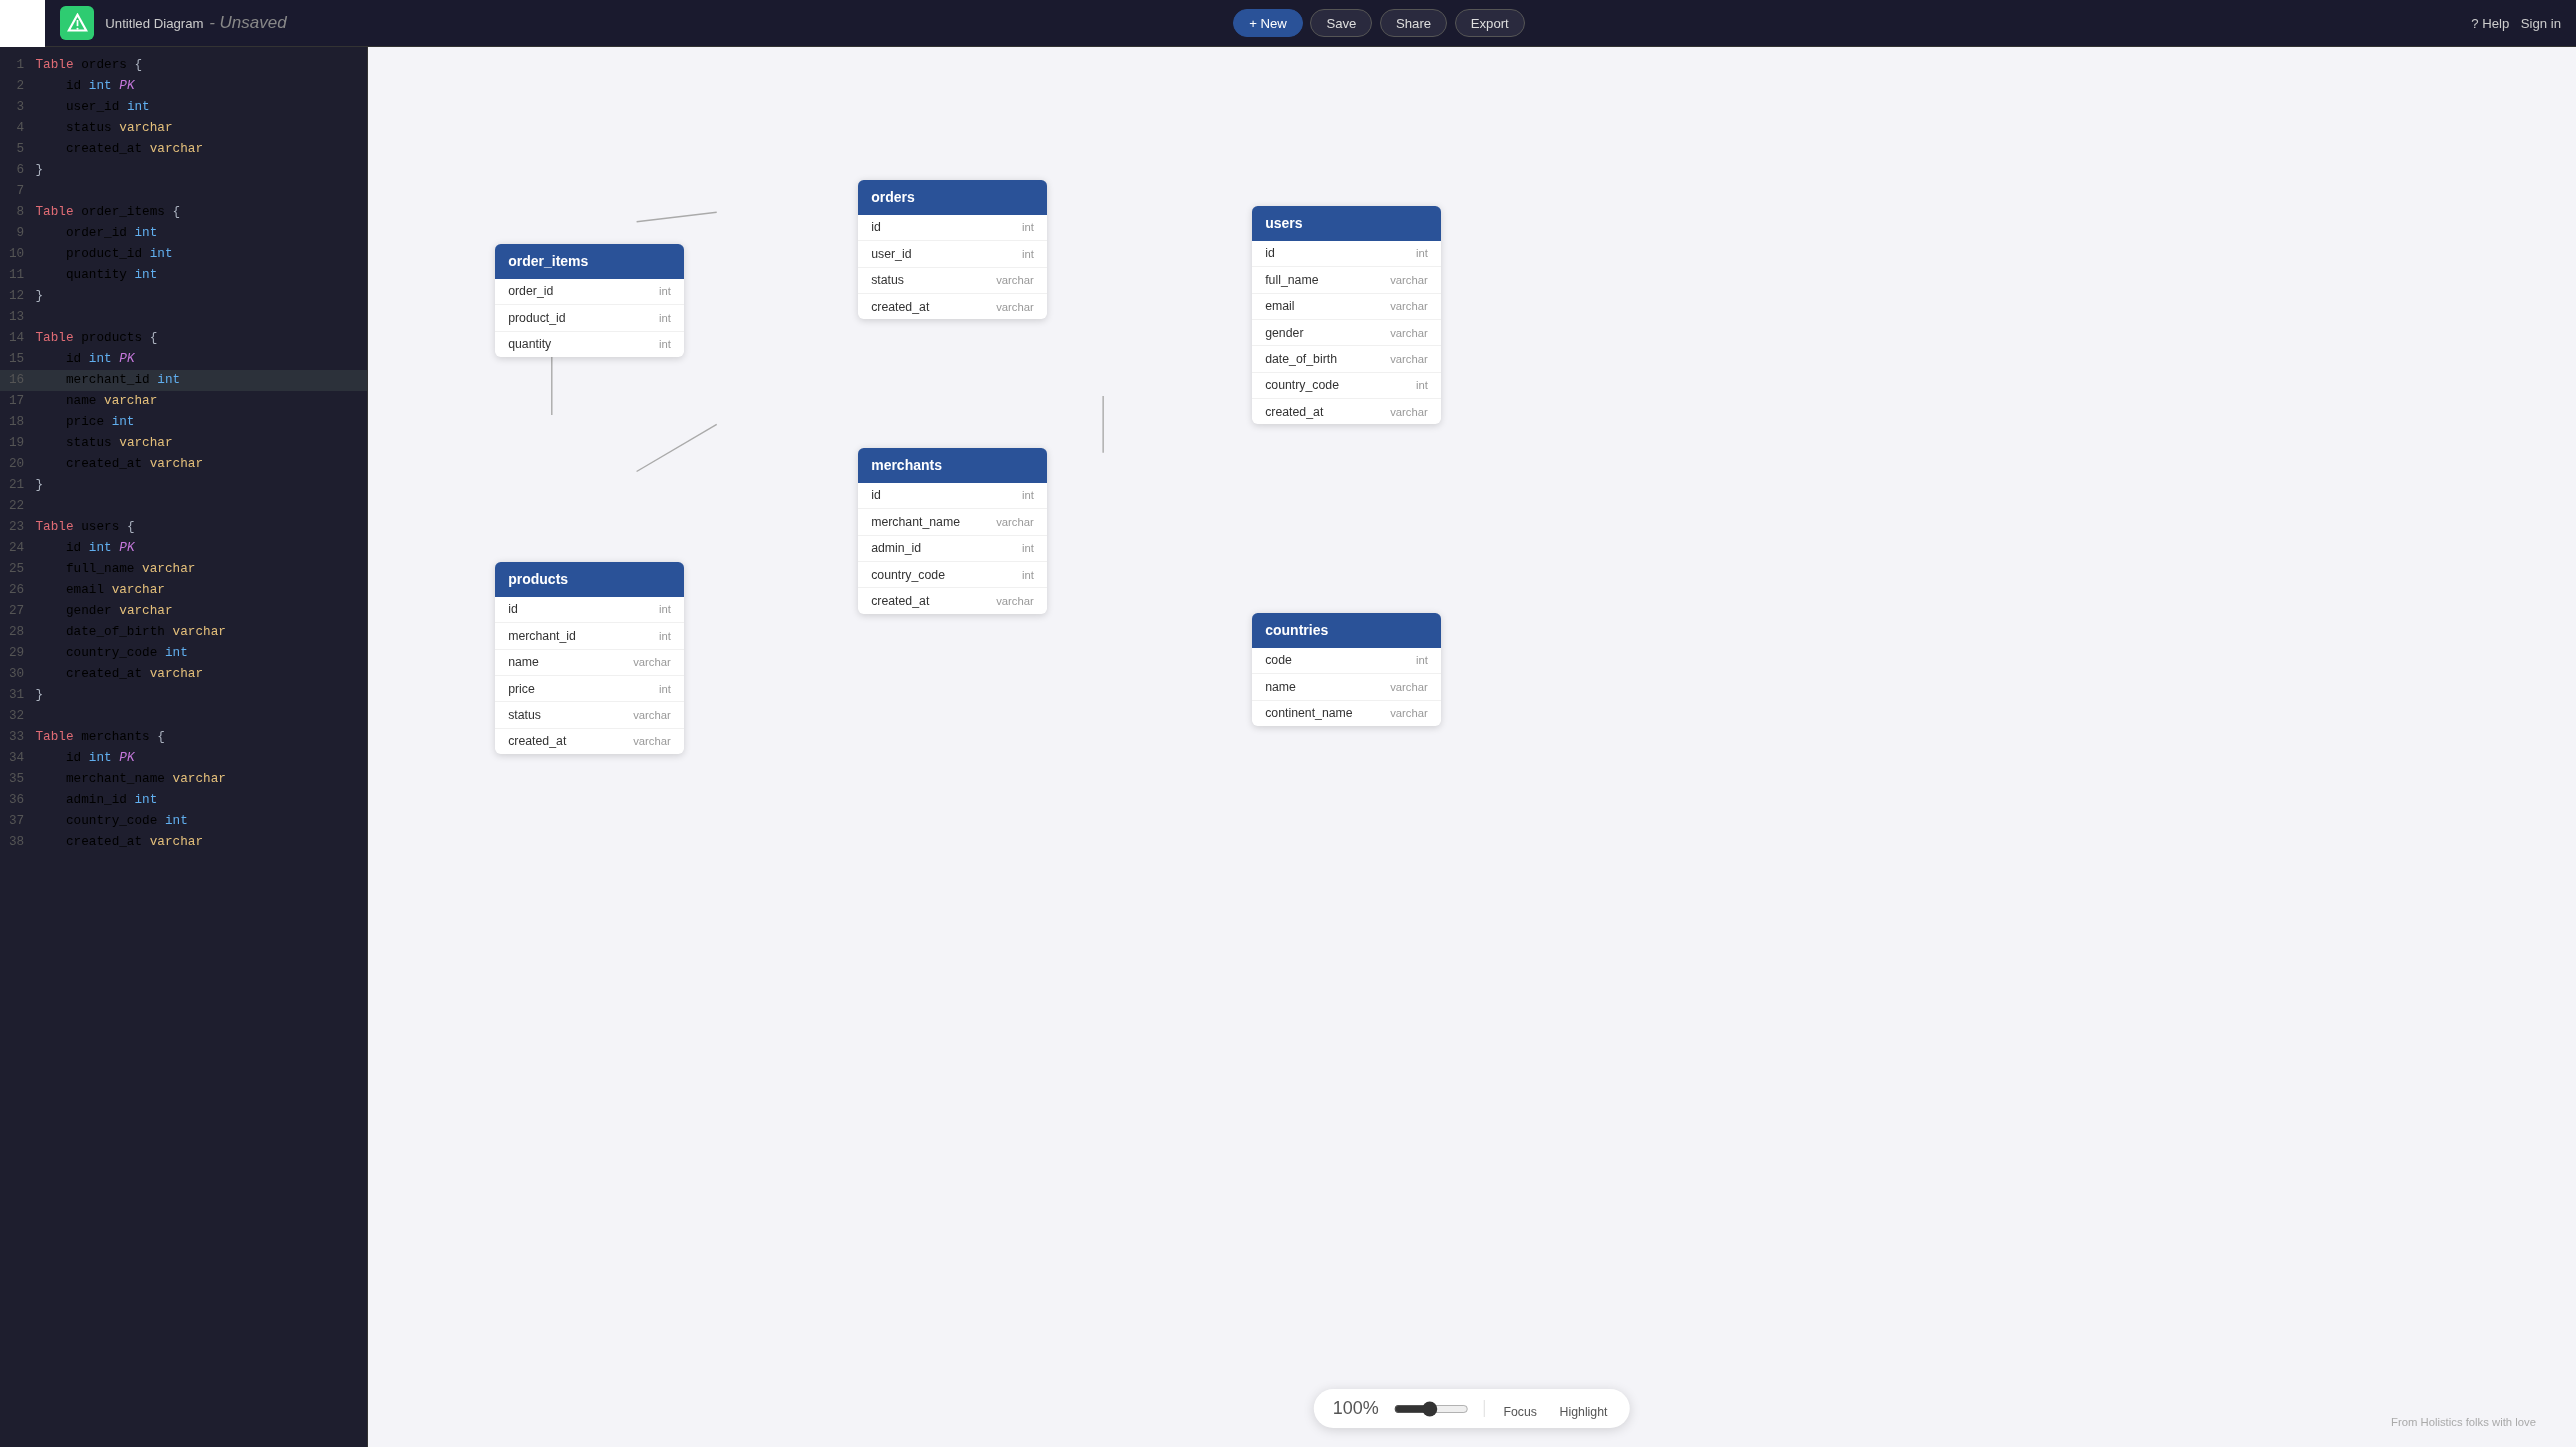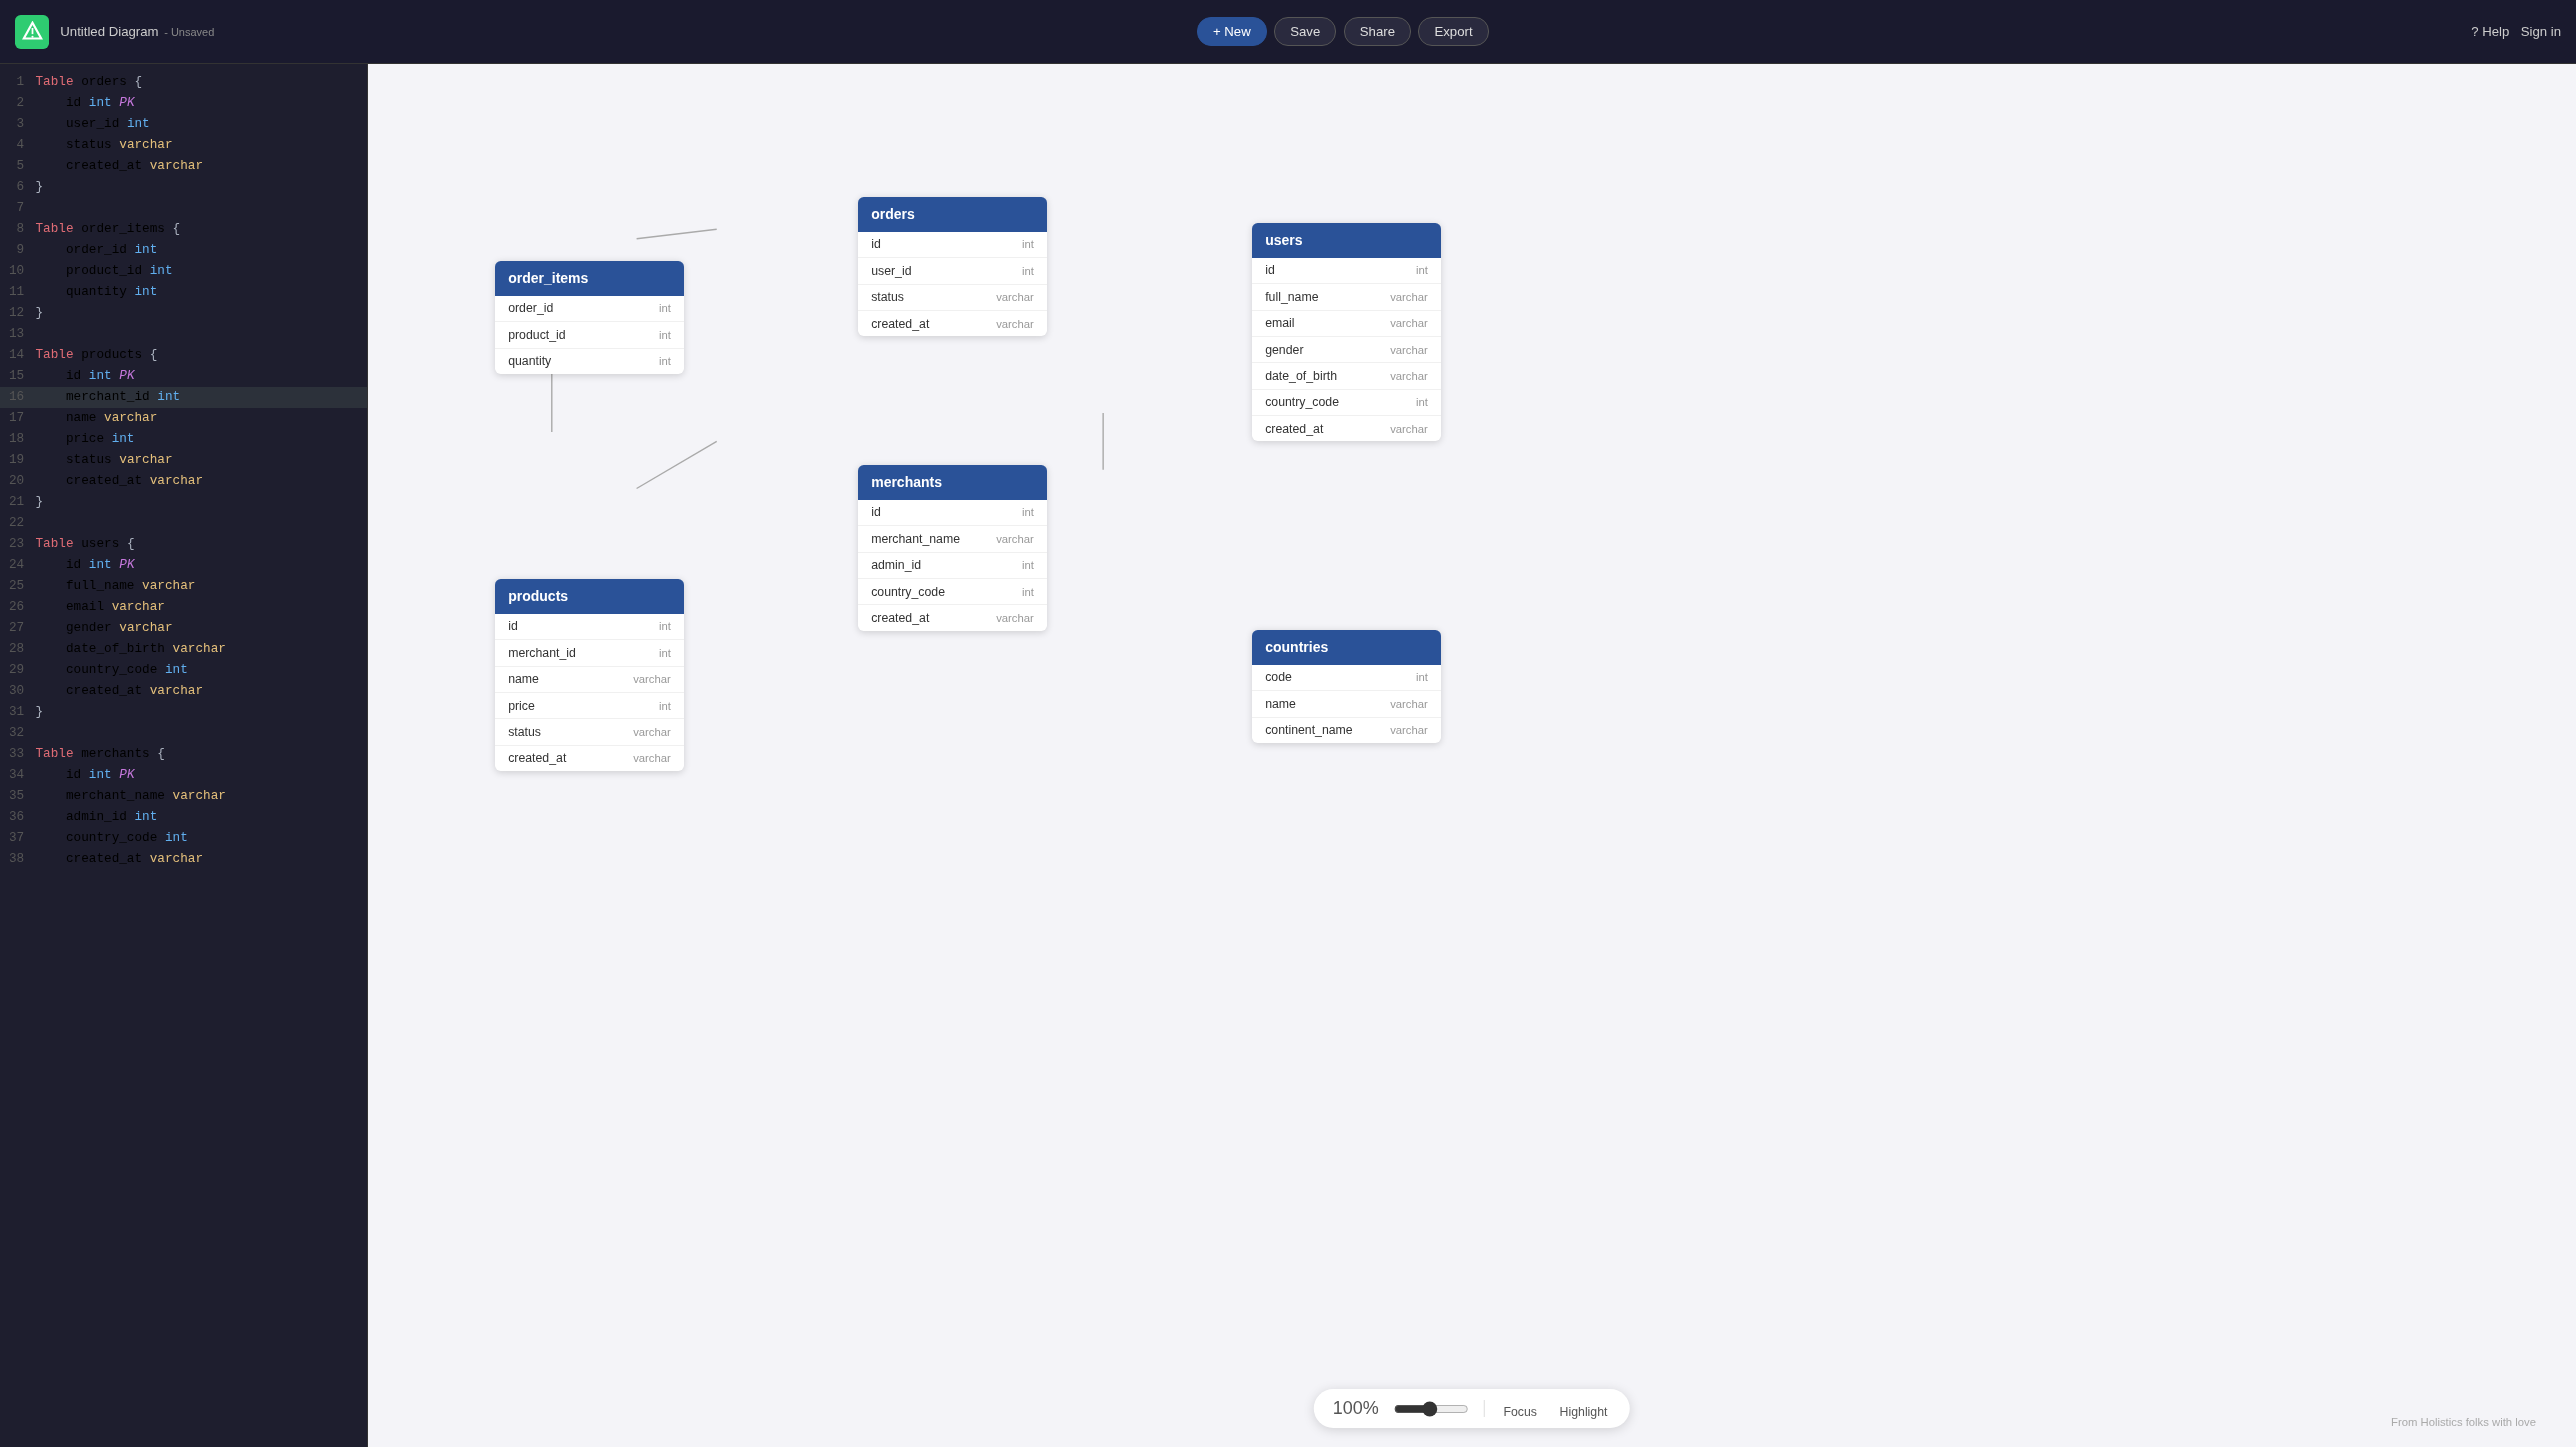--- a/index.html
+++ b/index.html
@@ -1,32 +1,32 @@
 <!DOCTYPE html>
 <html style="font-size:15px"><head>
   <meta charset="utf-8">
   <style>
     * { box-sizing: border-box; margin: 0; padding: 0; }
     body { font-family: 'Segoe UI', Arial, sans-serif; background: #fff; display: flex; flex-direction: column; height: 100vh; overflow: hidden; }
 
     
     #topbar {
-      display: flex; align-items: center; height: 64px;
-      background: #1a1a2e; border-bottom: 0.9px solid #333; flex-shrink: 0; padding: 0 15px; gap: 11.3px;
+      display: flex; align-items: center; height: 47px;
+      background: #1a1a2e; border-bottom: 0.9px solid #333; flex-shrink: 0; padding: 0 15px; gap: 11.3px; margin-left: 45px;
     }
     #topbar .logo {
       width: 34px; height: 34px; background: #2ecc71; border-radius: 5.7px;
       display: flex; align-items: center; justify-content: center; flex-shrink: 0;
     }
     #topbar .logo svg { width: 21px; height: 21px; }
     #topbar .title-area {
       display: flex; align-items: center; gap: 5.7px; color: #aaa; font-size: 13.2px;
     }
     #topbar .title-area span.diagram-name { color: #ccc; font-size: 13.2px; }
-    #topbar .title-area span.unsaved { color: #888; font-size: 11px; }
+    #topbar .title-area span.unsaved { color: #888; font-style: italic; font-size: 17px; }
     #topbar .center-actions {
       margin-left: auto; margin-right: auto; display: flex; align-items: center; gap: 7.5px;
     }
     .top-btn {
       display: flex; align-items: center; gap: 5.7px;
       padding: 5.7px 15px; border-radius: 14px; border: 0.9px solid #555;
       background: #2a2a3e; color: #ddd; font-size: 13.2px; cursor: pointer;
     }
     .top-btn.primary { background: #2a5298; border-color: #2a5298; color: #fff; }
     #topbar .right-actions { display: flex; align-items: center; gap: 11.3px; color: #ccc; font-size: 13.2px; }

